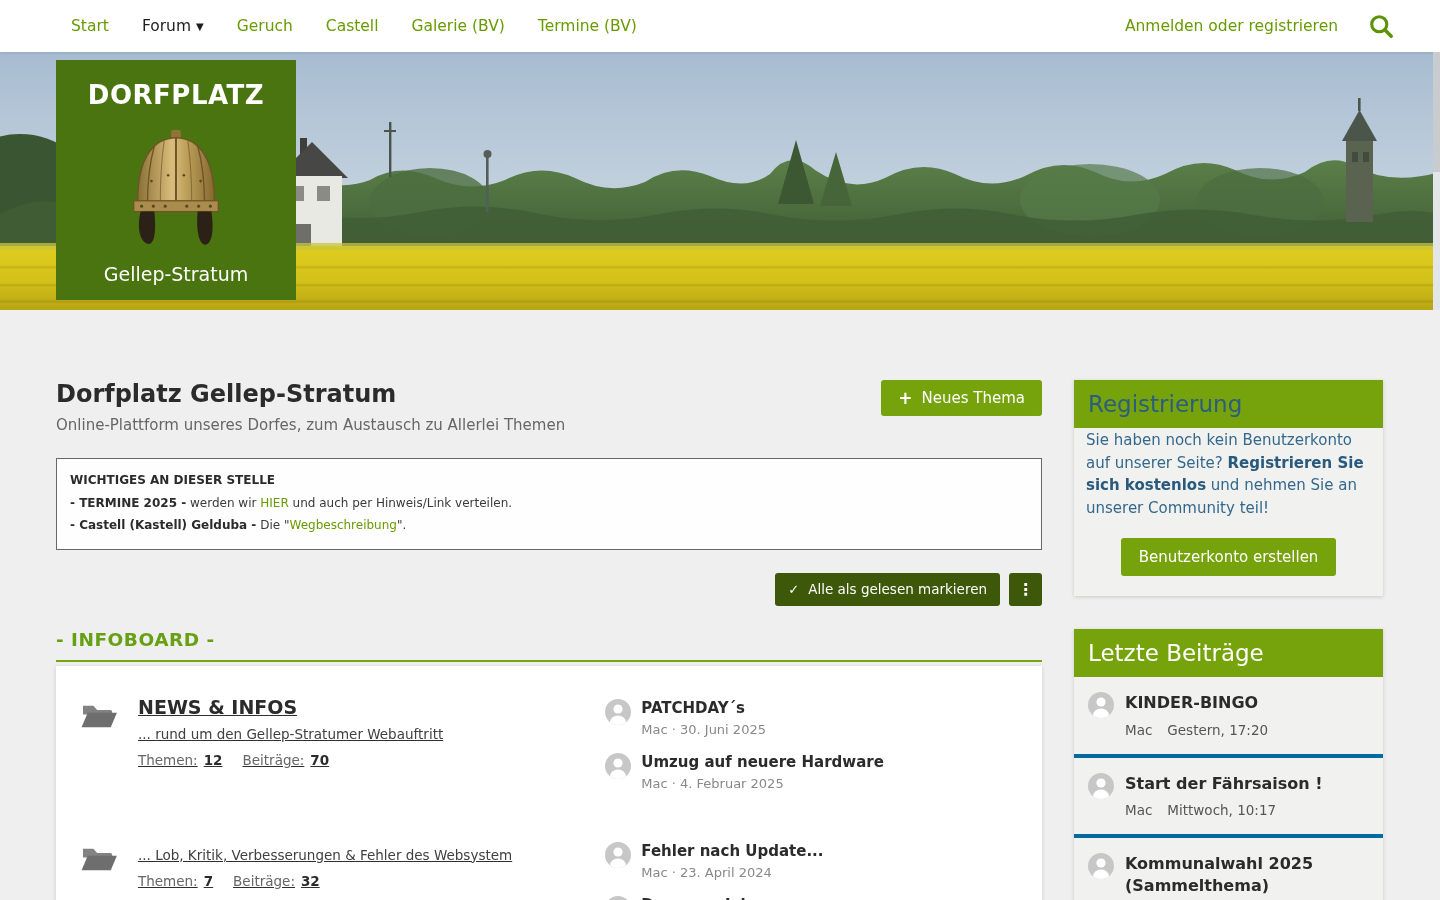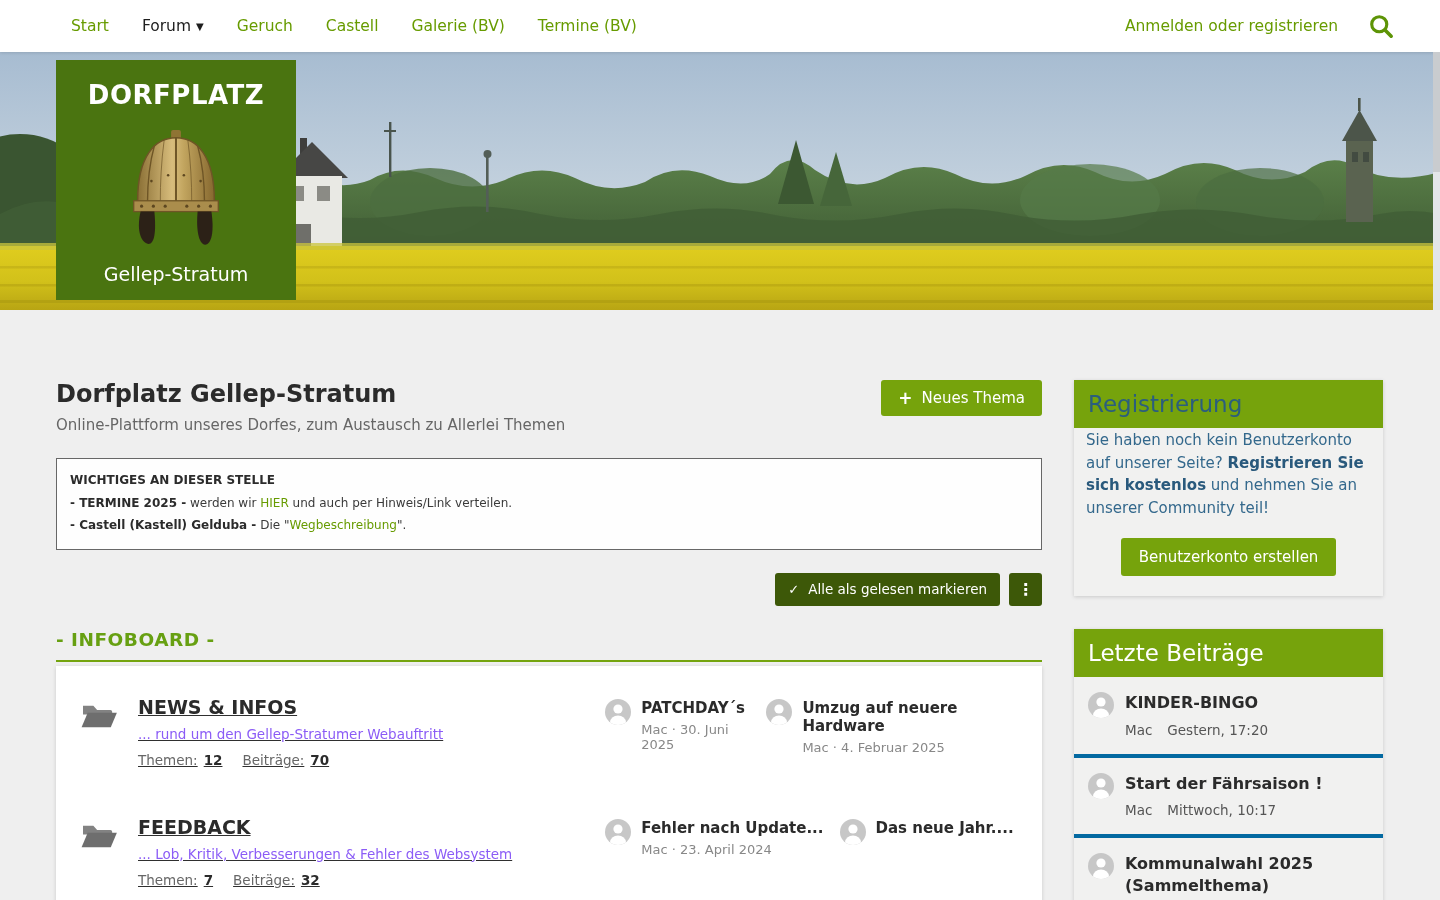--- a/index.html
+++ b/index.html
@@ -68,24 +68,24 @@
   
   .infoboard-heading {
     margin-top:23px; color:#67a012; font-size:18.5px; font-weight:bold;
     padding-bottom:10px; border-bottom:2px solid #74a40e; letter-spacing:.5px;
   }
   .forum-card { background:#fff; box-shadow:0 1px 4px rgba(0,0,0,.16); margin-top:4px; padding:14px 0 18px; }
   .forum-row { display:flex; padding:16px 24px 18px; cursor:pointer; }
   .forum-left { width:56%; display:flex; gap:20px; padding-right:24px;text-decoration:underline; }
   .folder-icon { flex:none; margin-top:4px; }
   .forum-title { font-size:19px; font-weight:bold; color:#2b2b2b; }
-  .forum-desc { font-size:13.5px; color:#8b5cf6; margin-top:8px; }
+  .forum-desc { font-size:13.5px; color:#404040; margin-top:8px; }
   .forum-stats { font-size:13.5px; color:#666; margin-top:10px; display:flex; gap:20px; }
   .forum-stats b { color:#2b2b2b; margin-left:6px; }
-  .forum-right { width:44%; display:flex; flex-direction:row; gap:16px; padding-top:3px; }
+  .forum-right { width:44%; display:flex; flex-direction:column; gap:16px; padding-top:3px; }
   .topic { display:flex; gap:10px; align-items:flex-start; cursor:pointer; }
   .avatar { width:26px; height:26px; flex:none; }
   .topic-title { font-size:15px; font-weight:bold; color:#2b2b2b; }
   .topic-meta { font-size:13px; color:#888; margin-top:5px; }
   
   .side-box { box-shadow:0 1px 4px rgba(0,0,0,.16); margin-bottom:33px; }
   .side-head { background:#76a30c; padding:11px 14px; font-size:23px; }
   .side-head.reg-title { color:#2b5e7e; }
   .side-head.white { color:#ffffff; }
   .side-body { background:#f1f1f0; }
@@ -308,21 +308,20 @@
 
       <div class="forum-row" style="margin-top:14px;">
         <div class="forum-left">
           <span class="folder-icon">
             <svg width="38" height="32" viewBox="0 0 40 34">
               <path d="M3,6 h11 l4,4.5 h14 a2,2 0 0 1 2,2 v3 H3 Z" fill="#828282"></path>
               <path d="M1.5,29 L8,13.5 h31 L32.5,29 Z" fill="#6e6e6e"></path>
             </svg>
           </span>
           <div>
-            <div class="forum-title">FEEDBACK</div>
             <div class="forum-desc">... Lob, Kritik, Verbesserungen &amp; Fehler des Websystem</div>
             <div class="forum-stats">
               <span><span>Themen:</span><b>7</b></span>
               <span><span>Beiträge:</span><b>32</b></span>
             </div>
           </div>
         </div>
         <div class="forum-right">
           <div class="topic">
             <span class="avatar">

